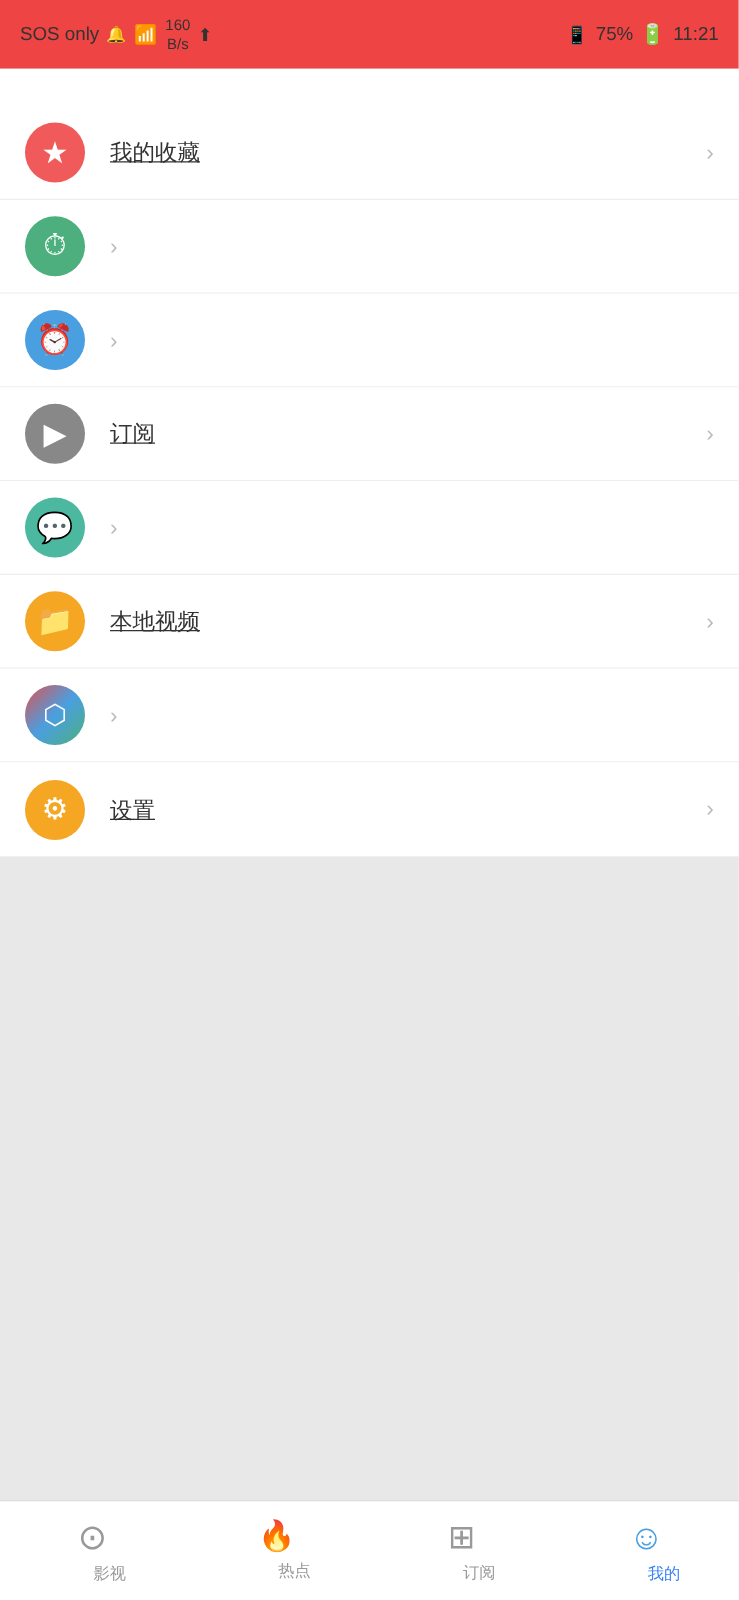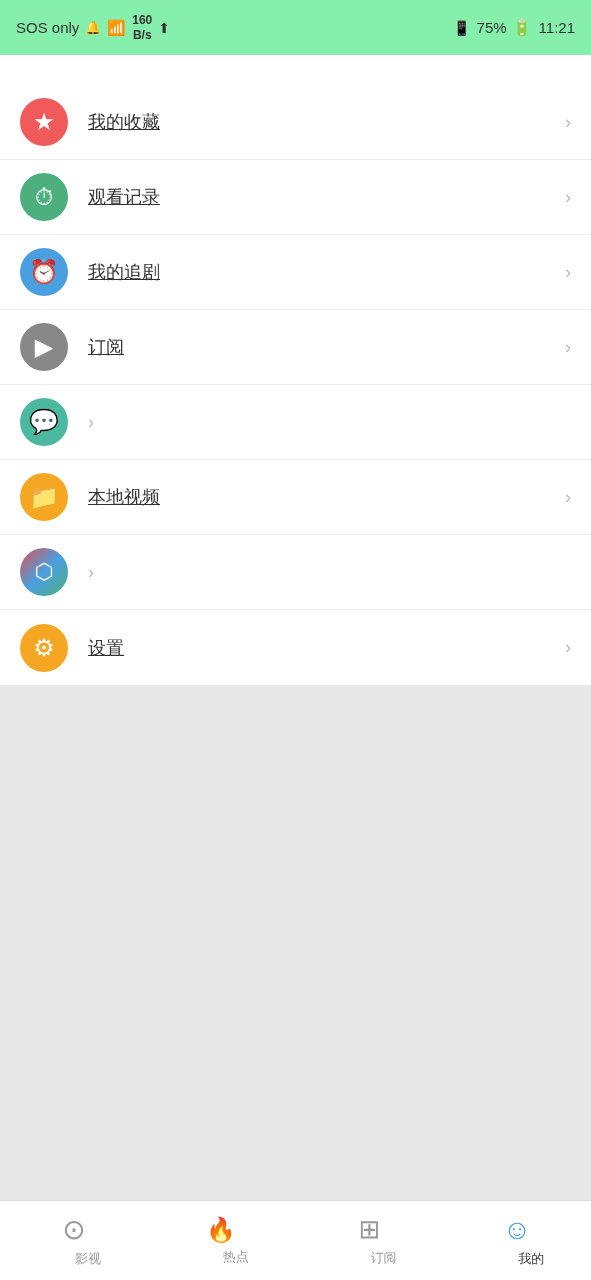--- a/index.html
+++ b/index.html
@@ -10,21 +10,21 @@
       font-family: -apple-system, "PingFang SC", "Helvetica Neue", Arial, sans-serif;
       background: #f0f0f0;
       display: flex;
       flex-direction: column;
     }
 
     
     .status-bar {
       width: 100%;
       height: 55px;
-      background: #86efac;
+      background: #ef4444;
       display: flex;
       align-items: center;
       justify-content: space-between;
       padding: 0 16px;
       font-size: 15px;
       color: #333;
       flex-shrink: 0;
     }
     .status-left {
       display: flex;
@@ -132,32 +132,32 @@
     }
     .nav-icon.active {
       color: #4a9fe0;
     }
     .nav-label {
       font-size: 13px;
       color: #999;
       margin-left: 28px;
     }
     .nav-label.active {
-      color: #404040;
+      color: #3b82f6;
     }
   </style>
 </head>
 <body>
 
 <div class="status-bar">
   <div class="status-left">
     <span>SOS only</span>
     <span style="font-size:13px;">🔔</span>
     <span style="font-size:15px;">📶</span>
-    <span style="font-size:12px; line-height:1.2; text-align:center;font-weight:bold;">160<br>B/s</span>
+    <span style="font-size:12px; line-height:1.2; text-align:center;">160<br>B/s</span>
     <span style="font-size:14px;">⬆</span>
   </div>
   <div class="status-right">
     <span style="font-size:14px;">📱</span>
     <span>75%</span>
     <span style="font-size:16px;">🔋</span>
     <span>11:21</span>
   </div>
 </div>
 
@@ -170,29 +170,27 @@
       <span class="icon-inner">★</span>
     </div>
     <span class="menu-label">我的收藏</span>
     <span class="menu-chevron">›</span>
   </div>
 
   <div class="menu-item">
     <div class="menu-icon-wrap color-green">
       <span class="icon-inner">⏱</span>
     </div>
-    <span class="menu-label">观看记录</span>
     <span class="menu-chevron">›</span>
   </div>
 
   <div class="menu-item">
     <div class="menu-icon-wrap color-blue">
       <span class="icon-inner">⏰</span>
     </div>
-    <span class="menu-label">我的追剧</span>
     <span class="menu-chevron">›</span>
   </div>
 
   <div class="menu-item">
     <div class="menu-icon-wrap color-gray">
       <span class="icon-inner">▶</span>
     </div>
     <span class="menu-label">订阅</span>
     <span class="menu-chevron">›</span>
   </div>

